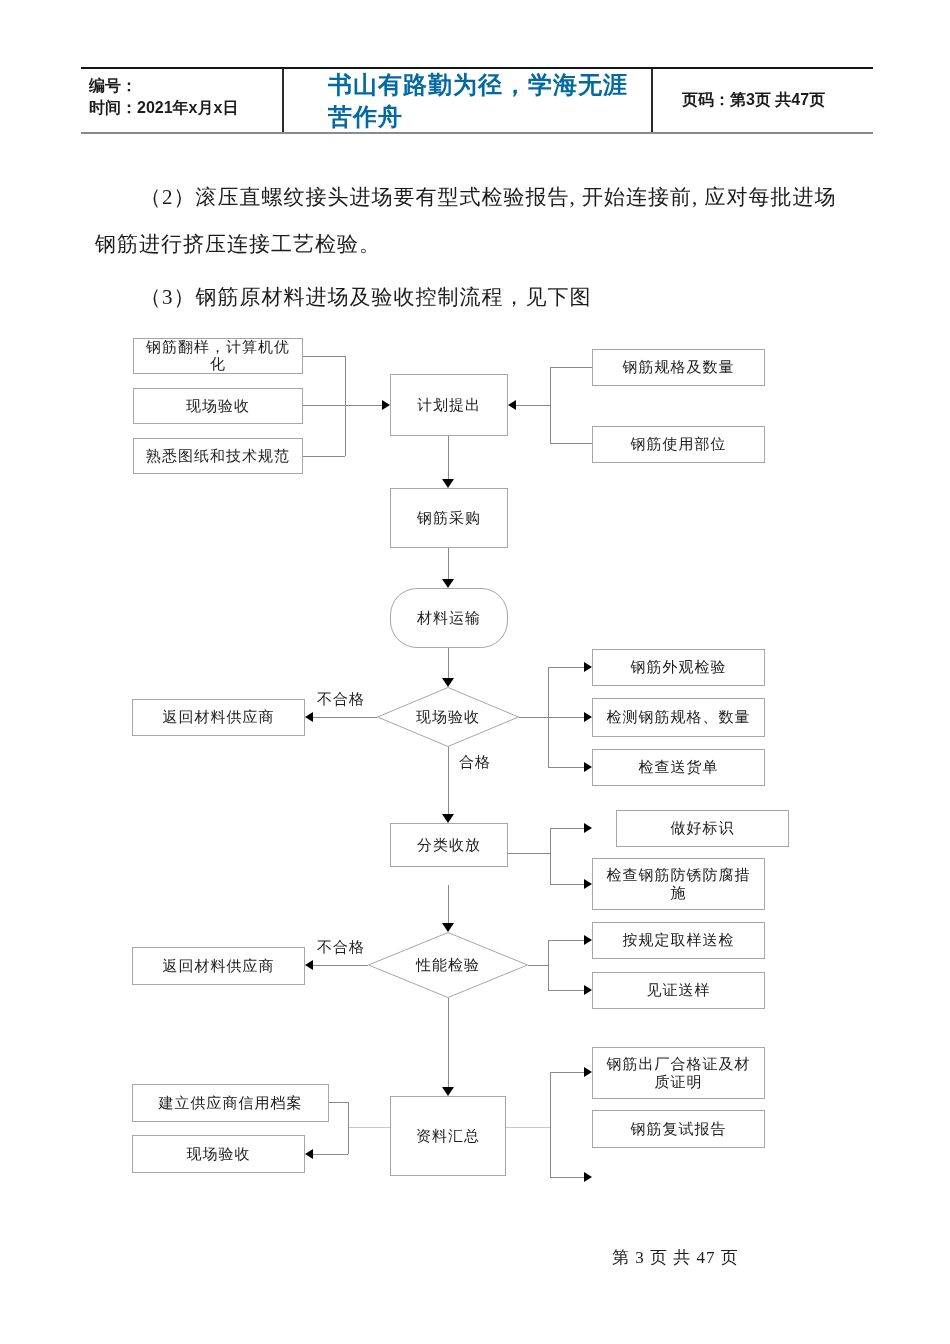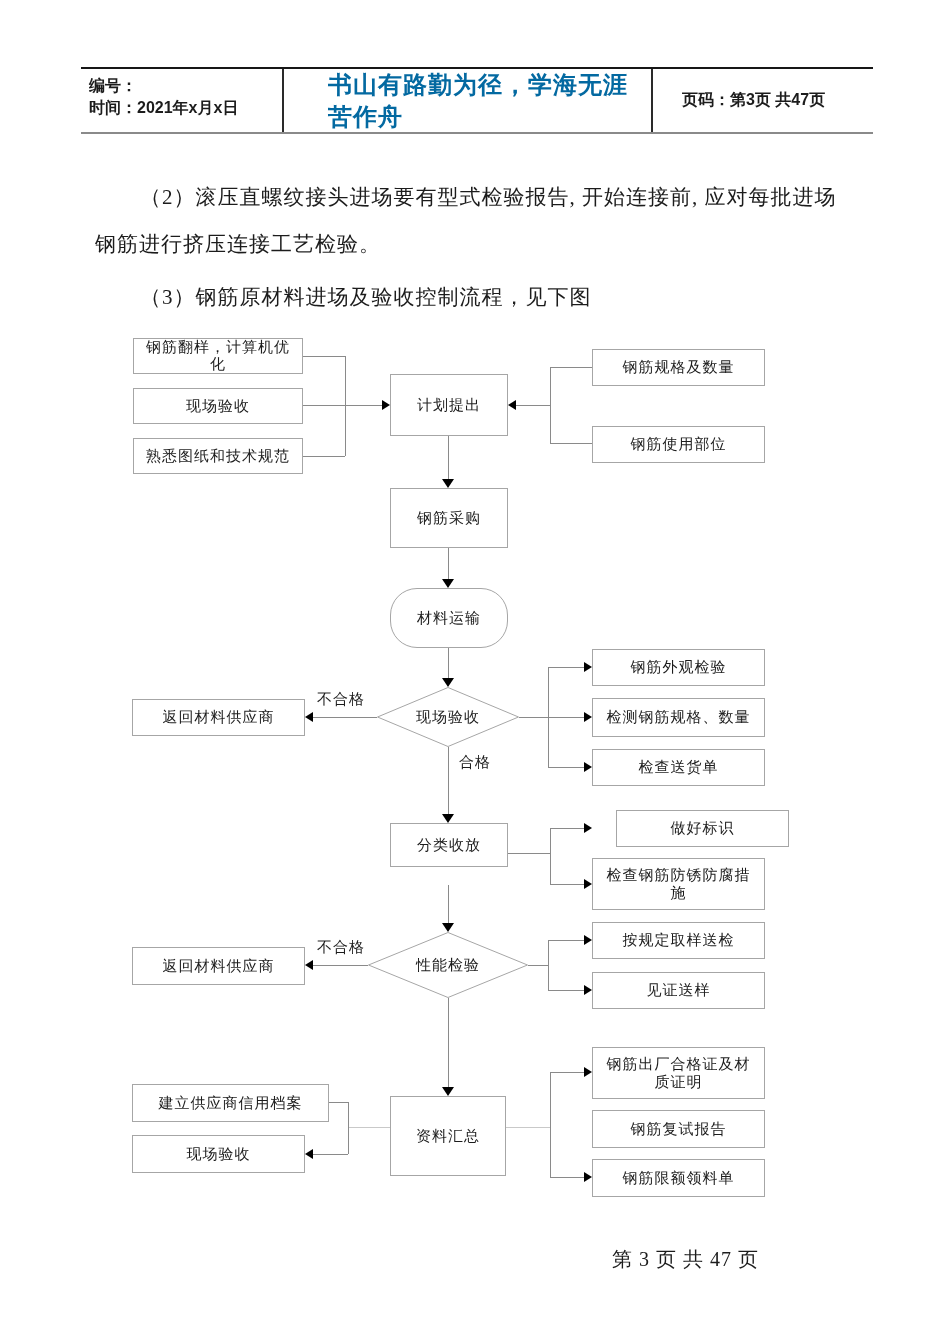--- a/index.html
+++ b/index.html
@@ -31,21 +31,21 @@
          border-right:6px solid transparent;border-top:9px solid #000;}
   .arr-r{position:absolute;width:0;height:0;border-top:5px solid transparent;
          border-bottom:5px solid transparent;border-left:8px solid #000;}
   .arr-l{position:absolute;width:0;height:0;border-top:5px solid transparent;
          border-bottom:5px solid transparent;border-right:8px solid #000;}
   .dia{position:absolute;}
   .dtext{position:absolute;display:flex;align-items:center;justify-content:center;
          font-size:15px;letter-spacing:1px;}
   .elabel{position:absolute;font-size:15px;letter-spacing:1px;}
 
-  .footer{position:absolute;left:612px;top:1246px;font-size:20px;letter-spacing:1px;}
+  .footer{position:absolute;left:612px;top:1246px;font-size:17px;letter-spacing:1px;}
 </style>
 </head>
 <body>
 
 <div class="page">
 
   <div class="hdr">
     <div class="hdr-c1">
       <div>编号：</div>
       <div>时间：2021年x月x日</div>
@@ -161,17 +161,16 @@
   <div class="fbox" style="left:132px;top:1135px;width:173px;height:38px;">现场验收</div>
 
   <div class="hl light" style="left:506px;top:1127px;width:44px;"></div>
   <div class="vl" style="left:550px;top:1072px;height:105px;"></div>
   <div class="hl" style="left:550px;top:1072px;width:34px;"></div>
   <div class="arr-r" style="left:584px;top:1067px;"></div>
   <div class="hl" style="left:550px;top:1177px;width:34px;"></div>
   <div class="arr-r" style="left:584px;top:1172px;"></div>
   <div class="fbox tall" style="left:592px;top:1047px;width:173px;height:52px;">钢筋出厂合格证及材质证明</div>
   <div class="fbox" style="left:592px;top:1110px;width:173px;height:38px;">钢筋复试报告</div>
-  <div class="fbox" style="left:592px;top:1159px;width:173px;height:38px;">钢筋限额领料单</div>
 
   <div class="footer">第 3 页 共 47 页</div>
 
 </div>
 
 </body></html>

